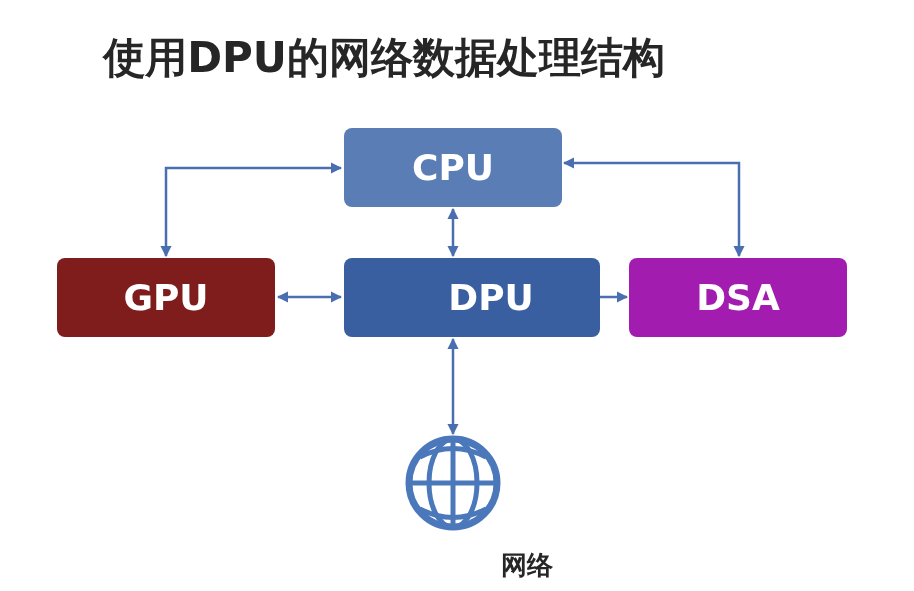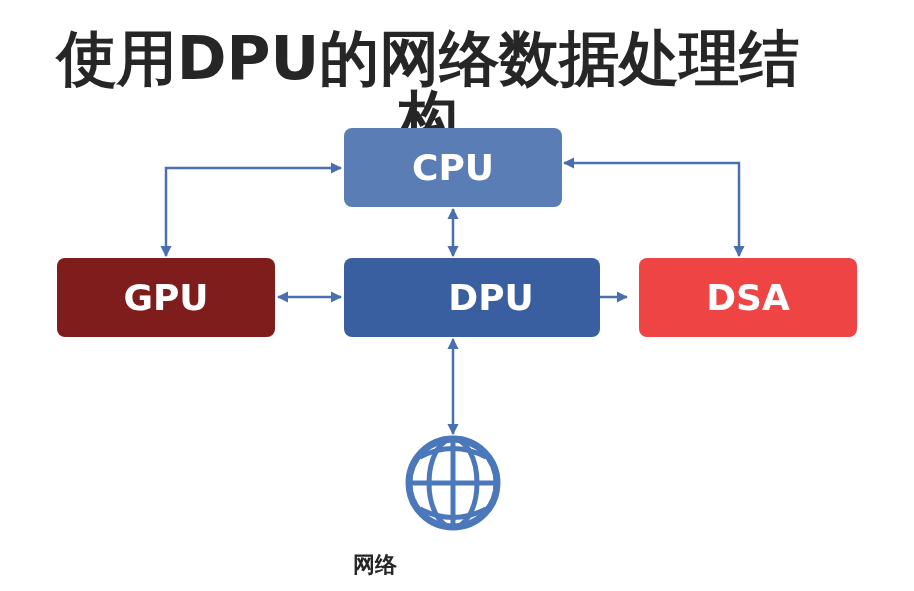--- a/index.html
+++ b/index.html
@@ -2,38 +2,37 @@
 <html><head>
 <meta charset="utf-8">
 <style>
   html, body { margin: 0; padding: 0; background: #ffffff; }
   #stage {
     position: relative; width: 914px; height: 591px; overflow: hidden;
     background: #ffffff; font-family: "DejaVu Sans", sans-serif;
   }
   .title {
     position: absolute; left: 0; top: 28px; width: 768px; text-align: center;
-    font-size: 60px; font-weight: bold; color: #262626; letter-spacing: 0px;
+    font-size: 42px; font-weight: bold; color: #262626; letter-spacing: 0px;
     line-height: 60px;
-    margin-left: 44px;
   }
   .box {
     position: absolute; width: 218px; height: 79px; border-radius: 8px;
     display: flex; align-items: center; justify-content: center;
     color: #ffffff; font-weight: bold; font-size: 36px;
     font-family: "DejaVu Sans", sans-serif;
   }
   #box-cpu { left: 344px; top: 128px; }
   #box-dpu { left: 344px; top: 258px; padding-left: 38px; }
   #box-gpu { left: 57px; top: 258px; }
   #box-dsa { left: 629px; top: 258px; }
   svg.links { position: absolute; left: 0; top: 0; }
   .net-label {
-    position: absolute; left: 353px; top: 543px; width: 200px; text-align: left;
-    font-size: 22px; font-weight: bold; color: #262626; line-height: 44px;
+    position: absolute; left: 353px; top: 543px; width: 200px; text-align: right;
+    font-size: 26px; font-weight: bold; color: #262626; line-height: 44px;
   }
 </style>
 </head>
 <body>
 
 <div id="stage">
   <div class="title">使用DPU的网络数据处理结构</div>
 
   <svg class="links" width="914" height="591">
     <defs>
@@ -66,18 +65,18 @@
 
   <div class="box" id="box-cpu" style="background: rgb(90, 125, 181);">
     <span>CPU</span>
   </div>
   <div class="box" id="box-dpu" style="background: rgb(58, 95, 160);">
     <span>DPU</span>
   </div>
   <div class="box" id="box-gpu" style="background: #7f1d1d;">
     <span>GPU</span>
   </div>
-  <div class="box" id="box-dsa" style="background: #ef4444; margin-left: 10px;">
+  <div class="box" id="box-dsa" style="background: #a21caf;">
     <span>DSA</span>
   </div>
 
   <div class="net-label">网络</div>
 </div>
 
 </body></html>

